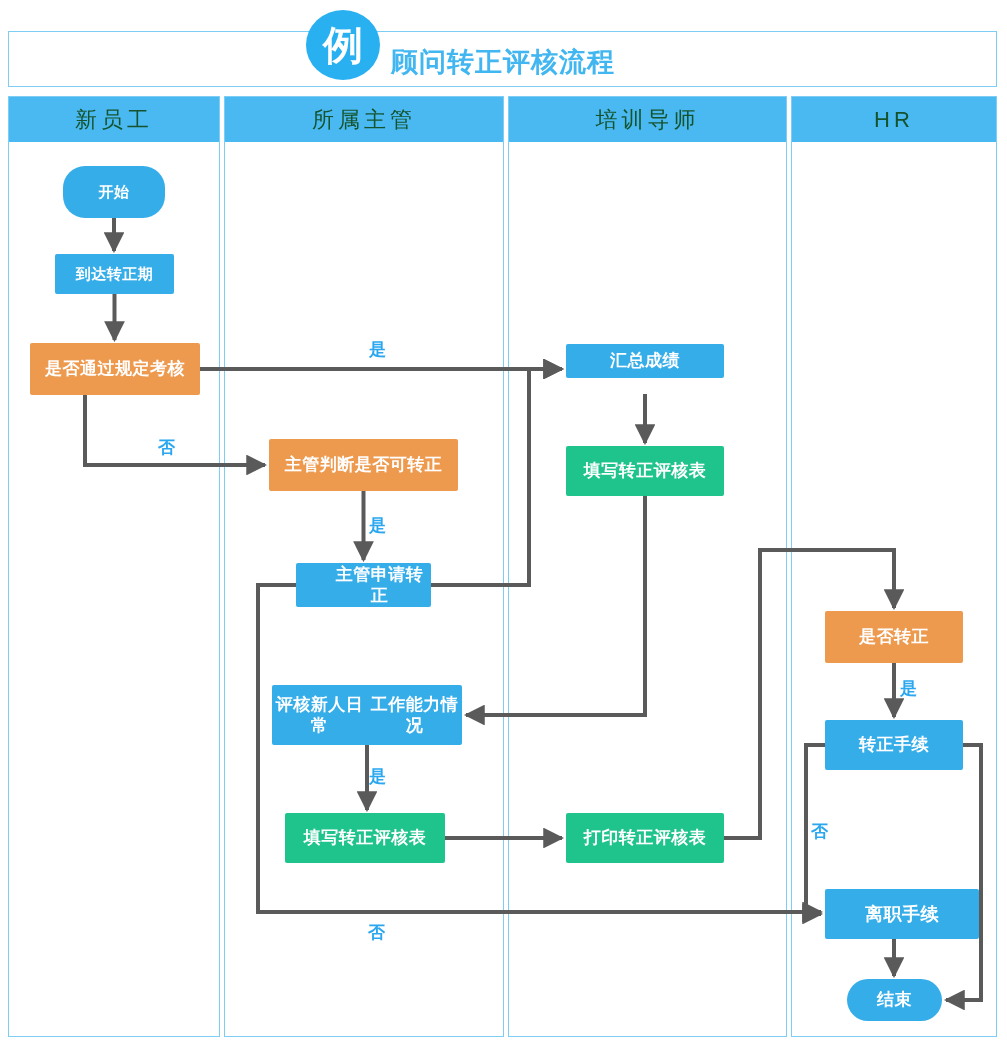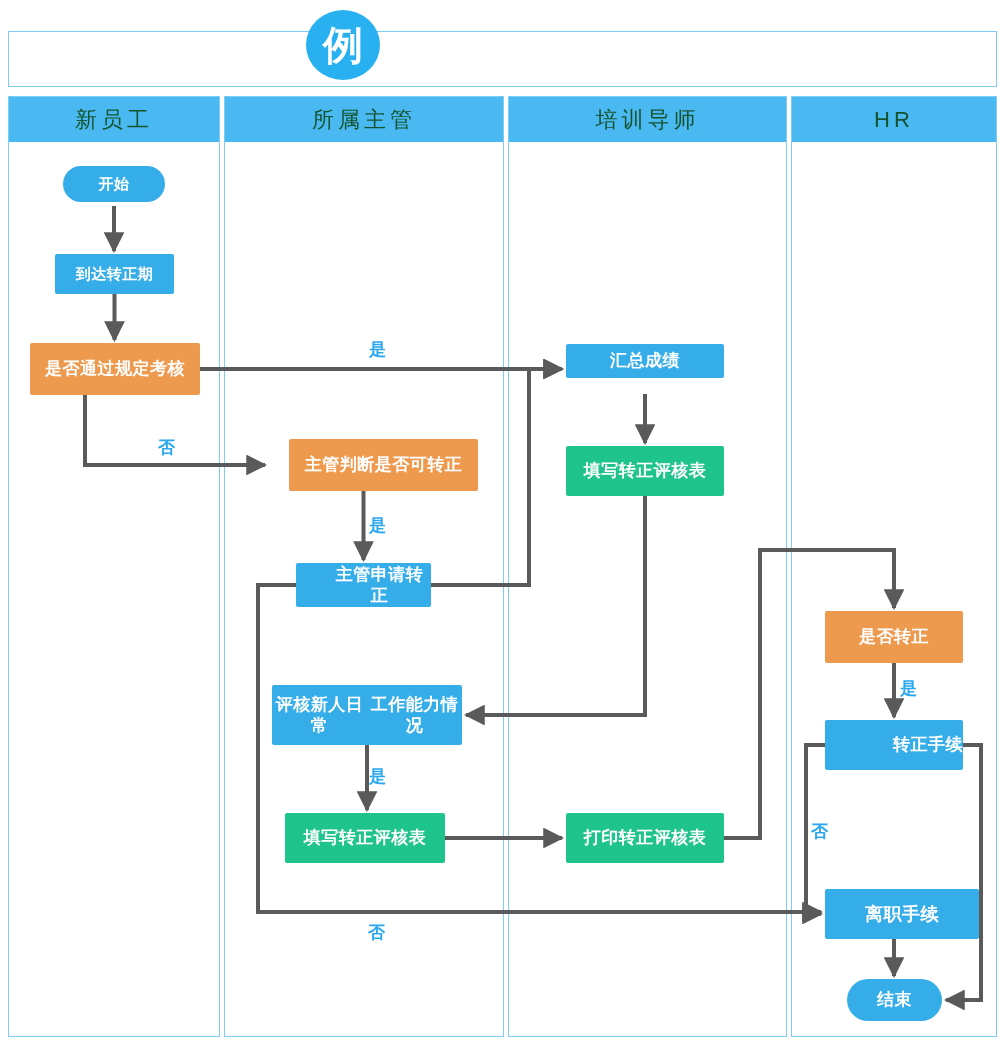--- a/index.html
+++ b/index.html
@@ -106,20 +106,21 @@
     font-weight:bold;
     white-space:nowrap;
   }
 </style>
 </head>
 <body>
 
 <div id="page">
 
   <div class="title-bar"></div>
+  <div class="title-text">顾问转正评核流程</div>
   <div class="badge">例</div>
 
   <div id="lanes">
       <div class="lane" style="left: 8px; width: 212px;">
         <div class="lane-head">新员工</div>
       </div>
       <div class="lane" style="left: 224px; width: 280px;">
         <div class="lane-head">所属主管</div>
       </div>
       <div class="lane" style="left: 508px; width: 279px;">
@@ -150,30 +151,30 @@
         <path d="M 724 838 L 760 838 L 760 550 L 894 550 L 894 608" marker-end="url(#ah)"></path>
         <path d="M 894 661 L 894 717" marker-end="url(#ah)"></path>
         <path d="M 825 745 L 806 745 L 806 914 L 821 914" marker-end="url(#ah)"></path>
         <path d="M 963 745 L 981 745 L 981 1000 L 946 1000" marker-end="url(#ah)"></path>
         <path d="M 894 939 L 894 976" marker-end="url(#ah)"></path>
         <path d="M 296 585 L 258 585 L 258 912 L 821 912" marker-end="url(#ah)"></path>
       </g>
   </svg>
 
   <div id="nodes">
-      <div class="node n-blue pill" style="left: 63px; top: 166px; width: 102px; height: 36px; font-size: 15px; flex-direction: column;">
+      <div class="node n-blue pill" style="left: 63px; top: 166px; width: 102px; height: 52px; font-size: 15px; flex-direction: column;">
         <span>开始</span>
       </div>
       <div class="node n-blue" style="left: 55px; top: 254px; width: 119px; height: 40px; font-size: 15px; flex-direction: column;">
         <span>到达转正期</span>
       </div>
       <div class="node n-orange" style="left: 30px; top: 343px; width: 170px; height: 52px; font-size: 17px; flex-direction: column;">
         <span>是否通过规定考核</span>
       </div>
-      <div class="node n-orange" style="left: 269px; top: 439px; width: 189px; height: 52px; font-size: 17px; flex-direction: column; margin-left: 20px;">
+      <div class="node n-orange" style="left: 269px; top: 439px; width: 189px; height: 52px; font-size: 17px; flex-direction: column;">
         <span>主管判断是否可转正</span>
       </div>
       <div class="node n-blue" style="left: 296px; top: 563px; width: 135px; height: 44px; font-size: 17px; flex-direction: column; padding-left: 32px;">
         <span>主管申请转正</span>
       </div>
       <div class="node n-blue" style="left: 272px; top: 685px; width: 190px; height: 60px; font-size: 17px; flex-direction: row;">
         <span>评核新人日常</span>
         <br>
         <span>工作能力情况</span>
       </div>
@@ -185,21 +186,21 @@
       </div>
       <div class="node n-green" style="left: 566px; top: 446px; width: 158px; height: 50px; font-size: 17px; flex-direction: column;">
         <span>填写转正评核表</span>
       </div>
       <div class="node n-green" style="left: 566px; top: 813px; width: 158px; height: 50px; font-size: 17px; flex-direction: column;">
         <span>打印转正评核表</span>
       </div>
       <div class="node n-orange" style="left: 825px; top: 611px; width: 138px; height: 52px; font-size: 17px; flex-direction: column;">
         <span>是否转正</span>
       </div>
-      <div class="node n-blue" style="left: 825px; top: 720px; width: 138px; height: 50px; font-size: 17px; flex-direction: column; align-items: flex-end;">
+      <div class="node n-blue" style="left: 825px; top: 720px; width: 138px; height: 50px; font-size: 17px; flex-direction: column;">
         <span>转正手续</span>
       </div>
       <div class="node n-blue" style="left: 825px; top: 889px; width: 154px; height: 50px; font-size: 18px; flex-direction: column;">
         <span>离职手续</span>
       </div>
       <div class="node n-blue pill" style="left: 847px; top: 979px; width: 95px; height: 42px; font-size: 17px; flex-direction: column;">
         <span>结束</span>
       </div>
     </div>
 

